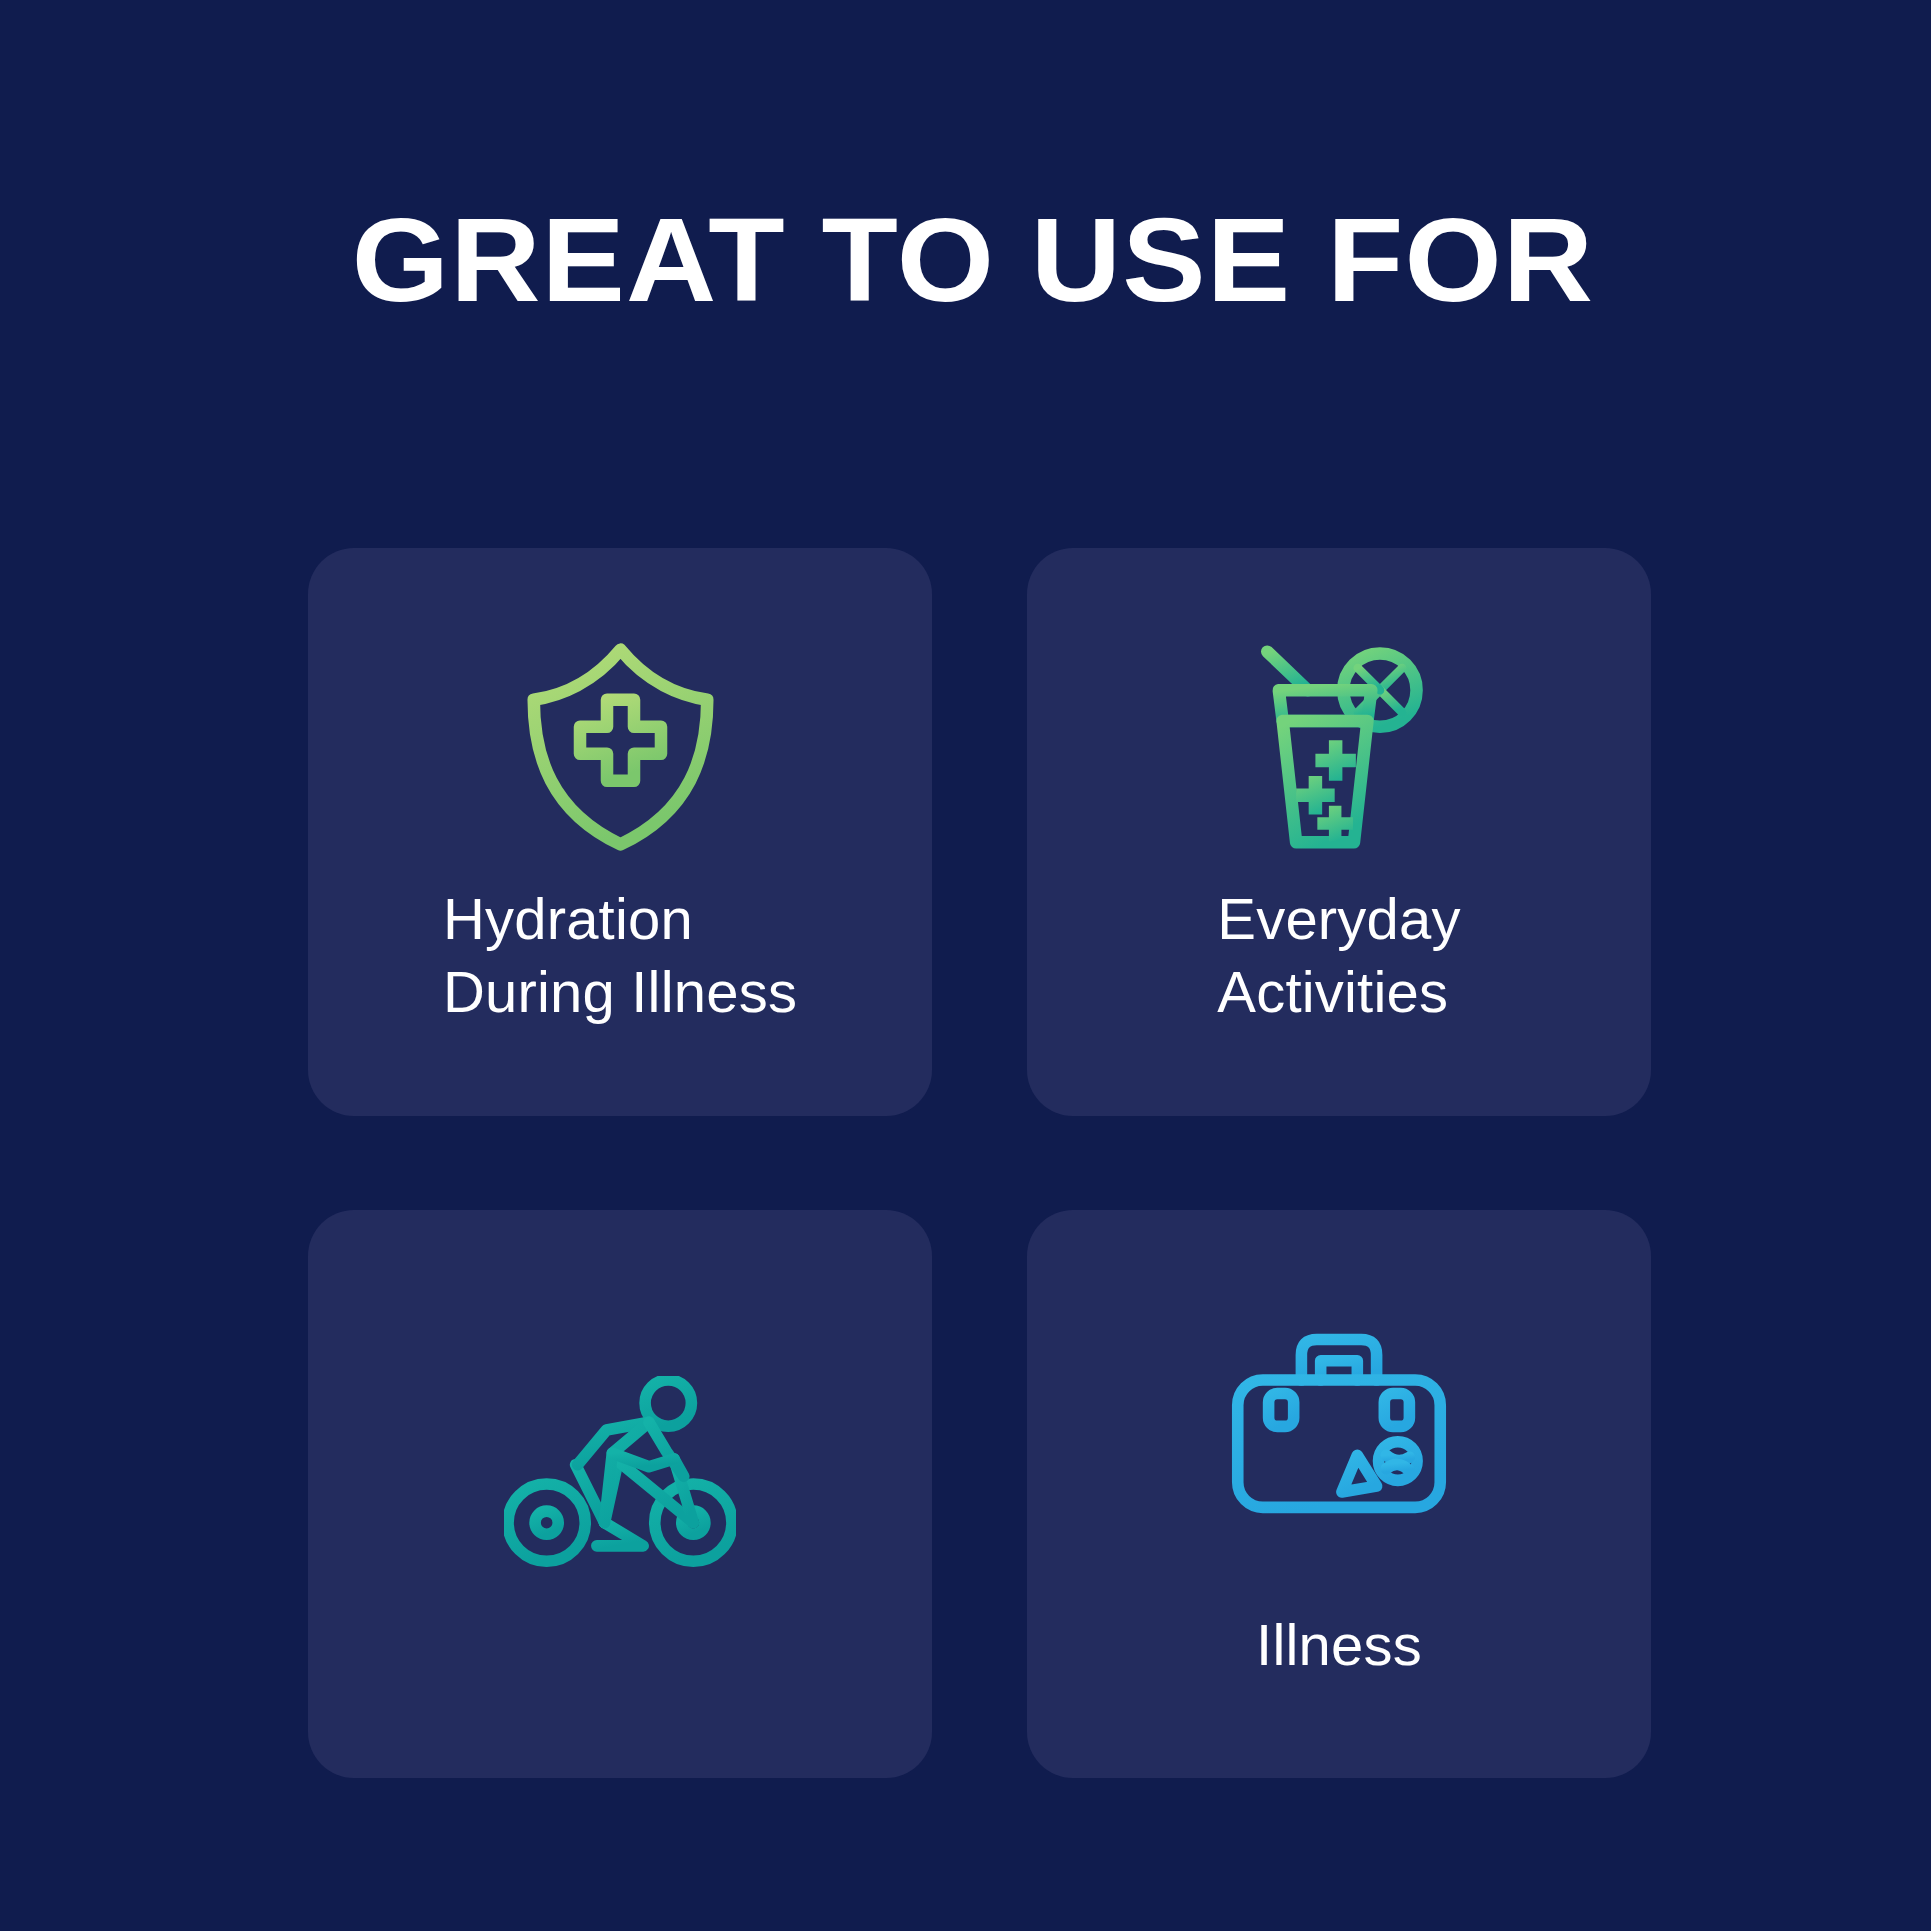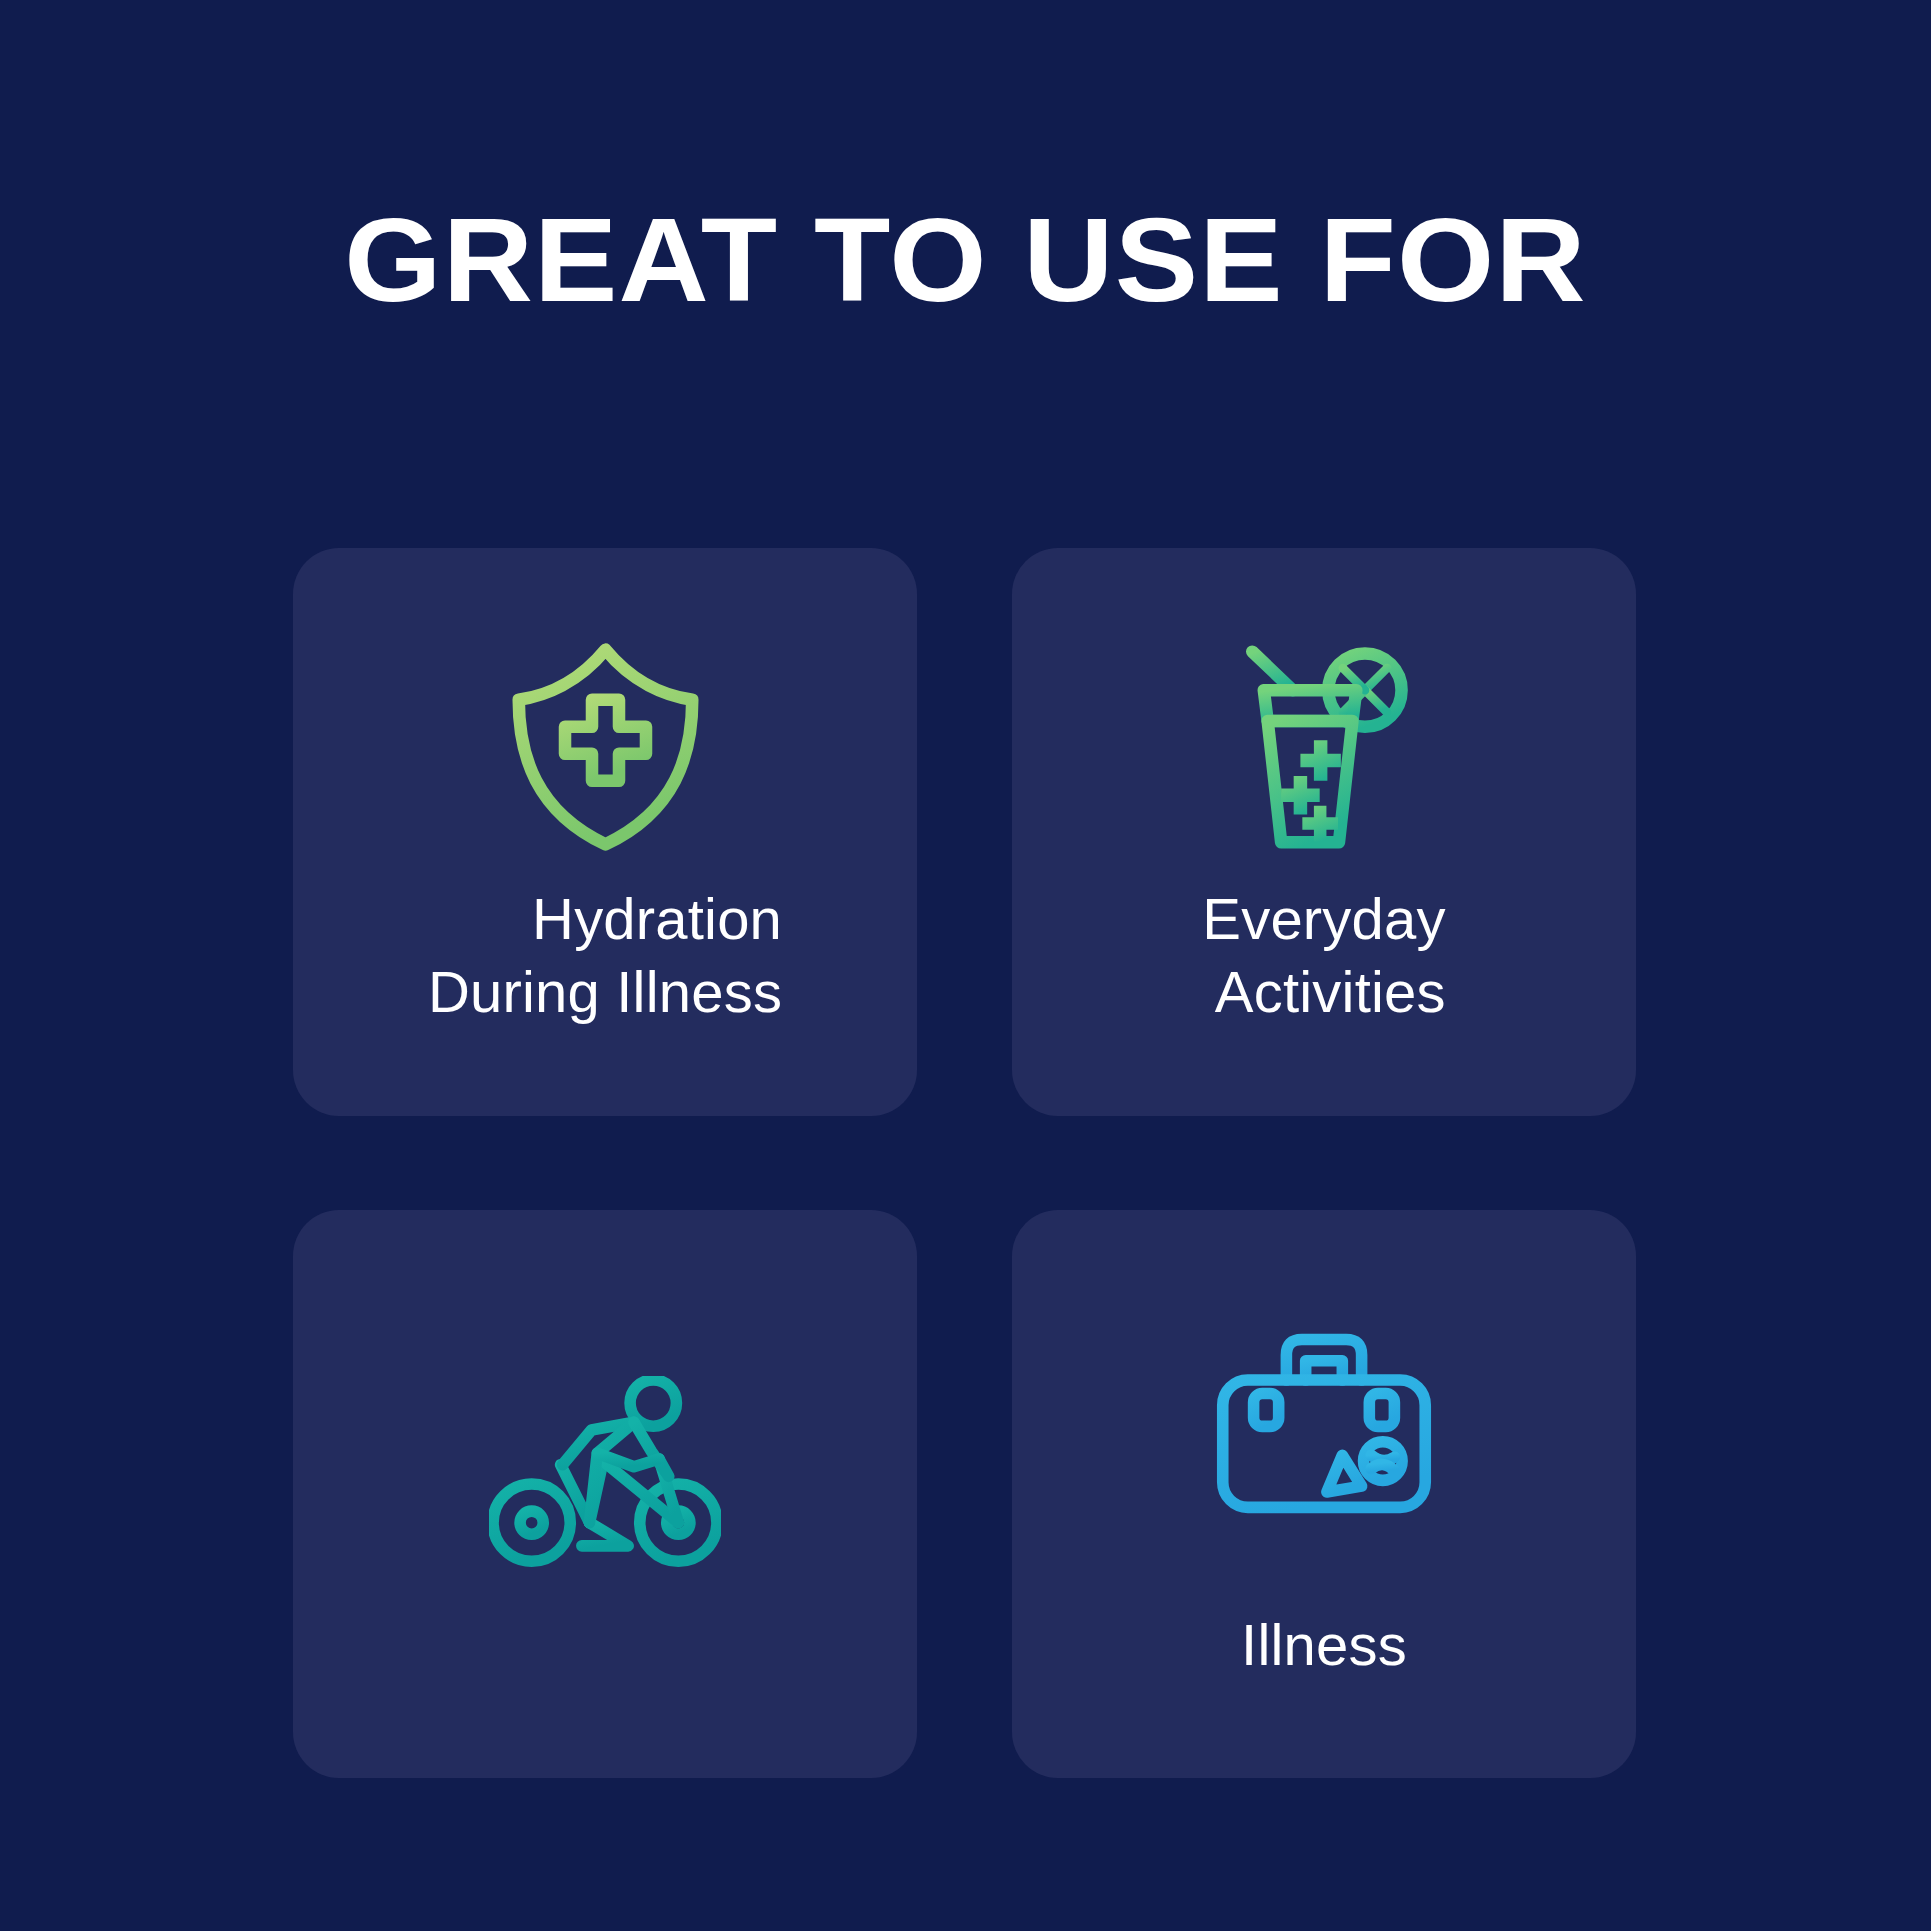--- a/index.html
+++ b/index.html
@@ -15,20 +15,21 @@
     position: relative;
   }
 
   .poster {
     position: absolute;
     inset: 0;
     background: #101C4E;
     display: flex;
     flex-direction: column;
     align-items: center;
+    margin-left: 15px;
   }
 
   .page-title {
     margin: 0;
     position: absolute;
     top: 201px;
     left: 0;
     right: 0;
     text-align: center;
     color: #FFFFFF;
@@ -74,21 +75,21 @@
 
   .card-icon svg {
     display: block;
   }
 
   .card-label {
     color: #FFFFFF;
     font-size: 58px;
     font-weight: 400;
     line-height: 1.25;
-    text-align: right;
+    text-align: left;
     letter-spacing: 0.2px;
     white-space: pre-line;
   }
 
   
   .card.row2 .card-icon {
     height: 232px;
     margin-bottom: 44px;
   }
   .card.card-travel .card-icon {

